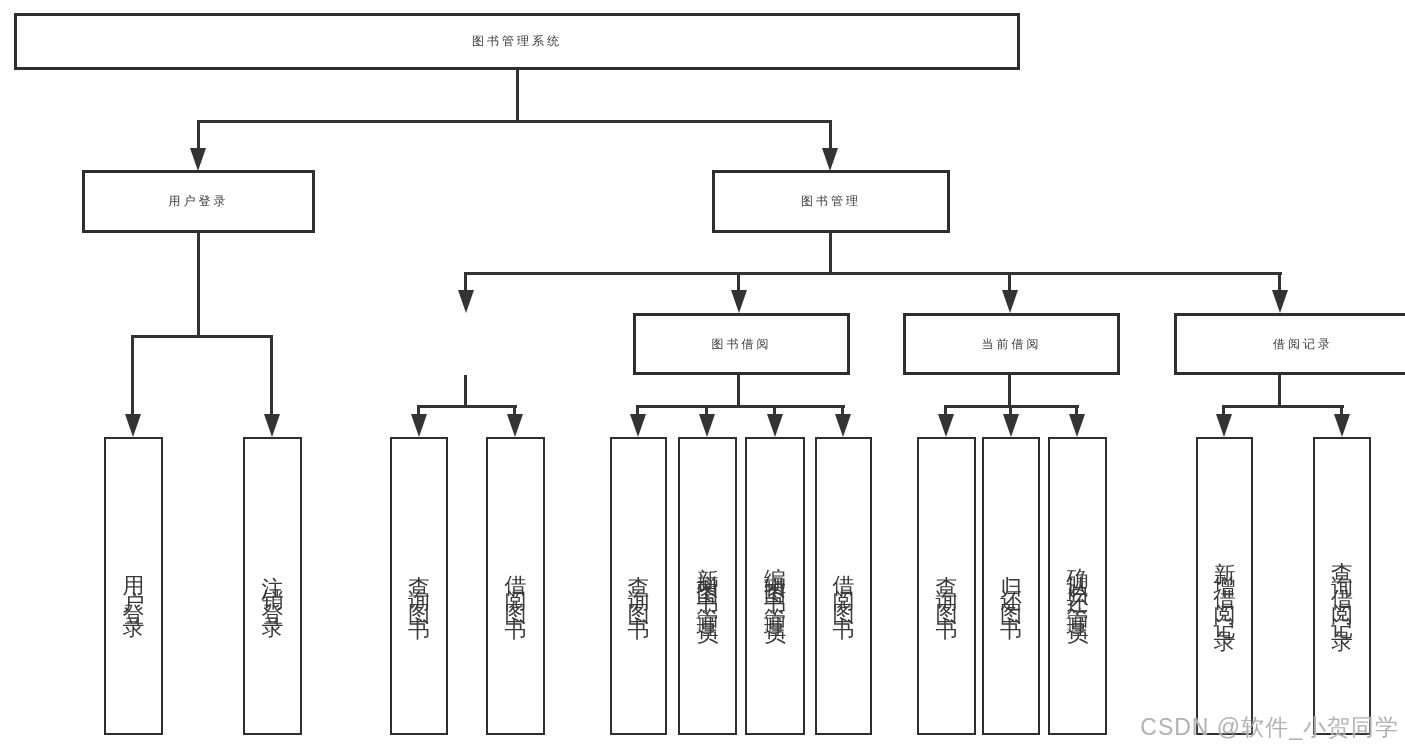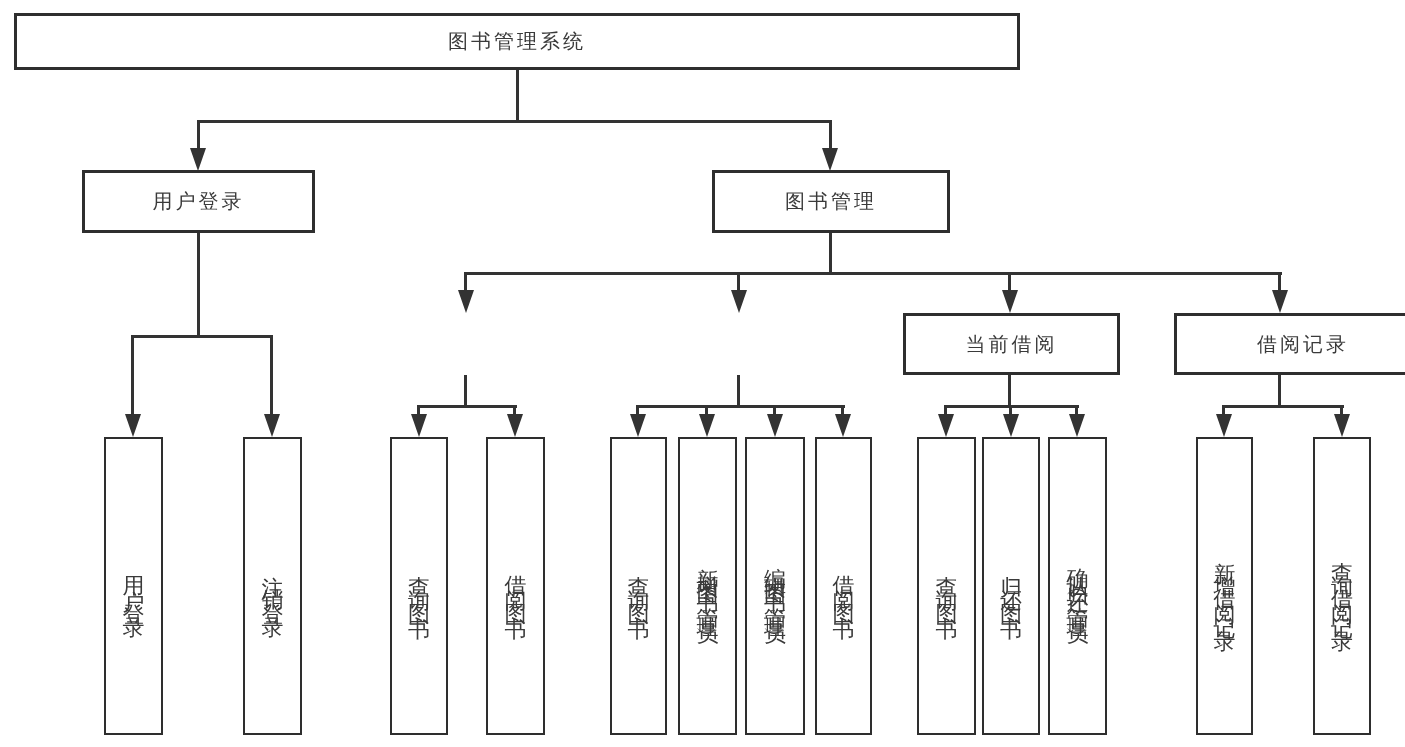--- a/index.html
+++ b/index.html
@@ -14,21 +14,21 @@
   .box{
     position:absolute;
     background:#ffffff;
     border:3px solid #2e2e2e;
     box-sizing:border-box;
     display:flex;
     align-items:center;
     justify-content:center;
   }
   .hbox span{
-    font-size:20px;
+    font-size:12px;
     letter-spacing:3px;
     color:#3a3a3a;
     white-space:nowrap;
   }
   .leaf{border-width:2.5px;}
   .leaf span{
     writing-mode:vertical-rl;
     text-orientation:mixed;
     font-size:22px;
     line-height:1;
@@ -66,20 +66,23 @@
 
   <div class="box hbox" style="left:82px;top:170px;width:233px;height:63px">
     <span>用户登录</span>
   </div>
 
   <div class="box hbox" style="left:712px;top:170px;width:238px;height:63px">
     <span>图书管理</span>
   </div>
 
 
+  <div class="box hbox" style="left:633px;top:313px;width:217px;height:62px">
+    <span>图书借阅</span>
+  </div>
 
   <div class="box hbox" style="left:903px;top:313px;width:217px;height:62px">
     <span>当前借阅</span>
   </div>
 
   <div class="box hbox" style="left:1174px;top:313px;width:258px;height:62px">
     <span>借阅记录</span>
   </div>
 
   <div class="box leaf" style="left:104px;top:437px;width:59px;height:298px">
@@ -192,14 +195,15 @@
 
   <div>
     <i class="vl" style="left:1278px;top:375px;height:32px"></i>
     <i class="hl" style="left:1222px;top:405px;width:122px"></i>
     <i class="vl" style="left:1222px;top:405px;height:12px"></i>
     <i class="ah" style="left:1216px;top:414px"></i>
     <i class="vl" style="left:1340px;top:405px;height:12px"></i>
     <i class="ah" style="left:1334px;top:414px"></i>
   </div>
 
+  <div class="watermark">CSDN @软件_小贺同学</div>
 
 </div>
 
 </body></html>

